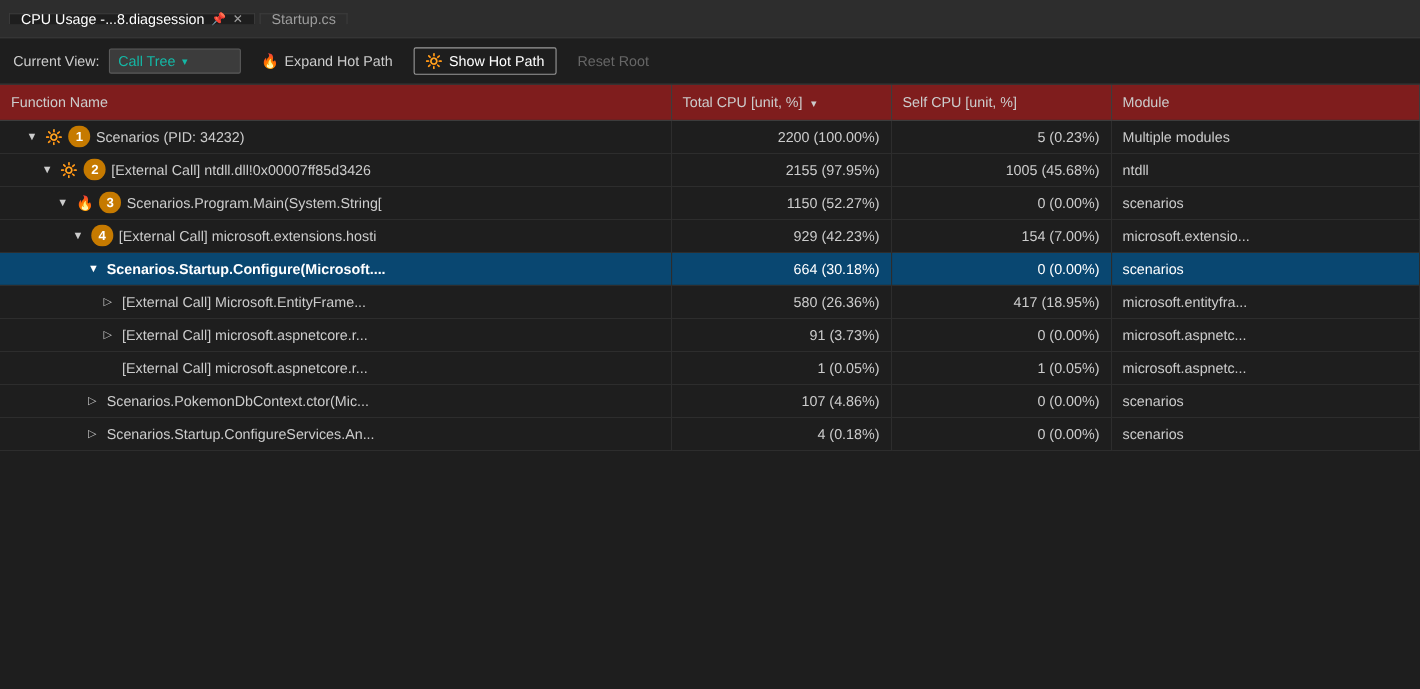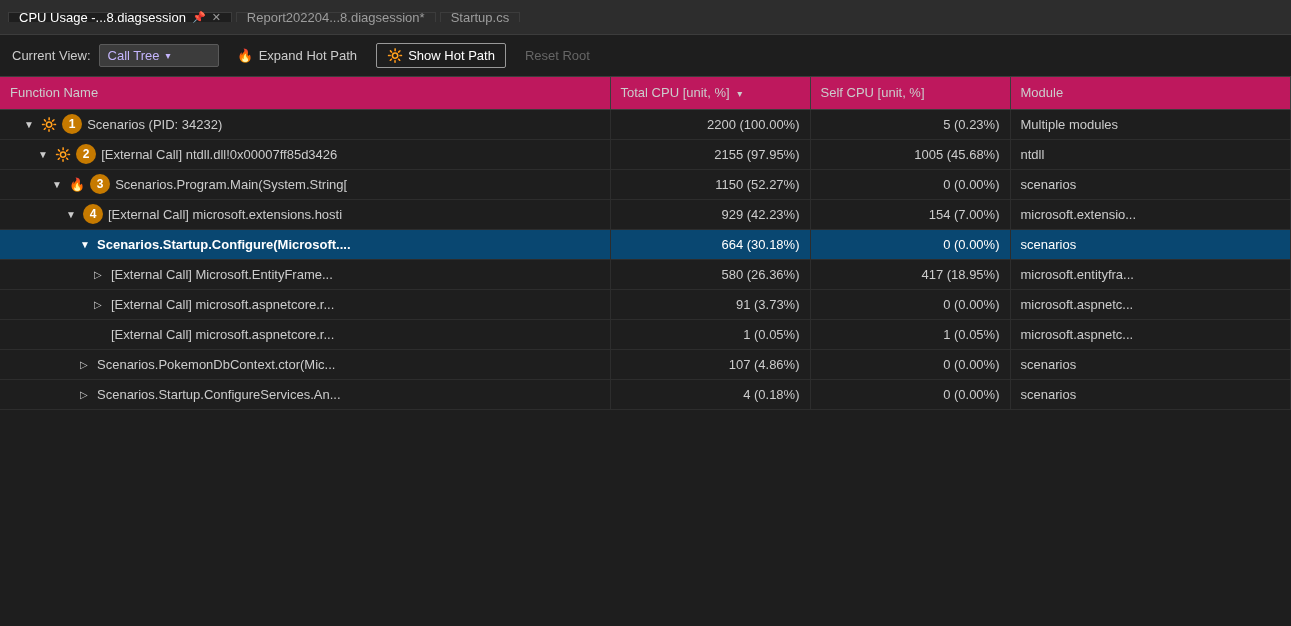--- a/index.html
+++ b/index.html
@@ -61,21 +61,21 @@
       gap: 8px;
       border-bottom: 1px solid #3c3c3c;
     }
     .toolbar-label {
       color: #cccccc;
       font-size: 13px;
     }
     .view-select {
       background: #3c3c3c;
       border: 1px solid #5a5a5a;
-      color: #c4b5fd;
+      color: #14b8a6;
       padding: 3px 8px;
       font-size: 13px;
       cursor: pointer;
       display: flex;
       align-items: center;
       gap: 6px;
       border-radius: 2px;
       min-width: 120px;
     }
     .chevron-down {
@@ -108,21 +108,21 @@
     
     .table-container {
       flex: 1;
       overflow: auto;
     }
     table {
       width: 100%;
       border-collapse: collapse;
     }
     thead tr {
-      background: #be185d;
+      background: #7f1d1d;
       height: 32px;
       padding-left: 32px;
     }
     thead th {
       padding: 0 10px;
       text-align: left;
       font-weight: normal;
       color: #cccccc;
       border-right: 1px solid #3c3c3c;
       border-bottom: 1px solid #3c3c3c;
@@ -226,23 +226,20 @@
     }
   </style>
 </head>
 <body>
 
 <div class="title-bar">
   <div class="tab active">
     <span>CPU Usage -...8.diagsession</span>
     <span class="tab-pin">📌</span>
     <span class="tab-close">✕</span>
-  </div>
-  <div class="tab inactive">
-    <span>Report202204...8.diagsession*</span>
   </div>
   <div class="tab inactive">
     <span>Startup.cs</span>
   </div>
 </div>
 
 <div class="main-content">
 
   <div class="toolbar">
     <span class="toolbar-label">Current View:</span>

